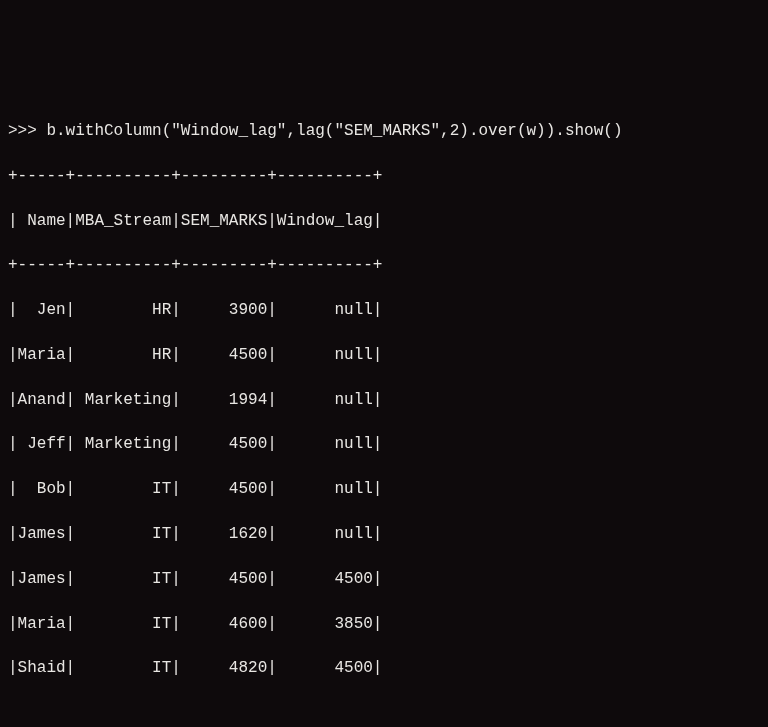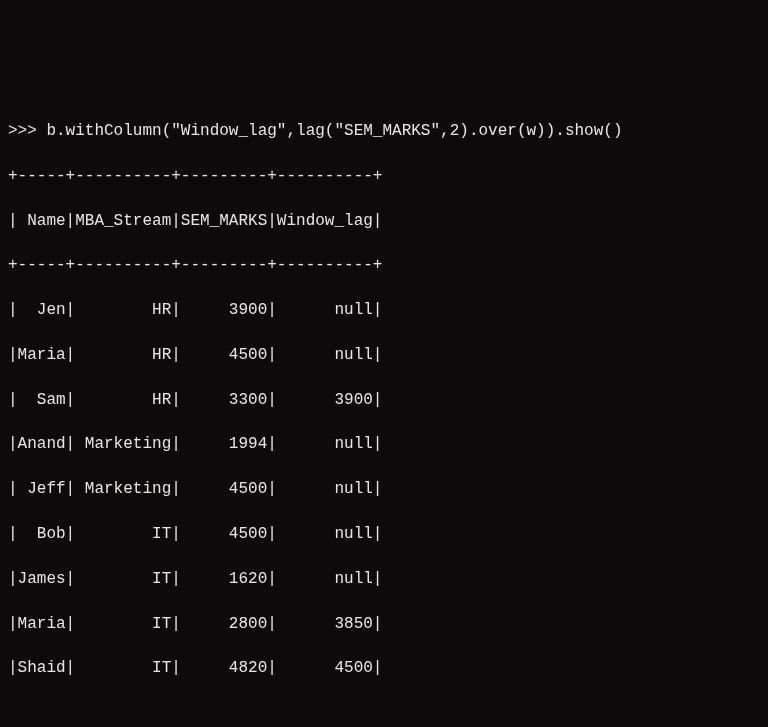--- a/index.html
+++ b/index.html
@@ -26,26 +26,26 @@
 
 
 
 <div class="terminal">
 <span class="line">&gt;&gt;&gt; b.withColumn("Window_lag",lag("SEM_MARKS",2).over(w)).show()</span>
 <span class="line">+-----+----------+---------+----------+</span>
 <span class="line">| Name|MBA_Stream|SEM_MARKS|Window_lag|</span>
 <span class="line">+-----+----------+---------+----------+</span>
 <span class="line">|  Jen|        HR|     3900|      null|</span>
 <span class="line">|Maria|        HR|     4500|      null|</span>
-<span class="line">|  Sam|        HR|     3300|      3900|</span>
 <span class="line">|Anand| Marketing|     1994|      null|</span>
 <span class="line">| Jeff| Marketing|     4500|      null|</span>
 <span class="line">|  Bob|        IT|     4500|      null|</span>
 <span class="line">|James|        IT|     1620|      null|</span>
-<span class="line">|Maria|        IT|     2800|      3850|</span>
+<span class="line">|James|        IT|     4500|      4500|</span>
+<span class="line">|Maria|        IT|     4600|      3850|</span>
 <span class="line">|Shaid|        IT|     4820|      4500|</span>
 
 
 
 
 
 
 
 
 

